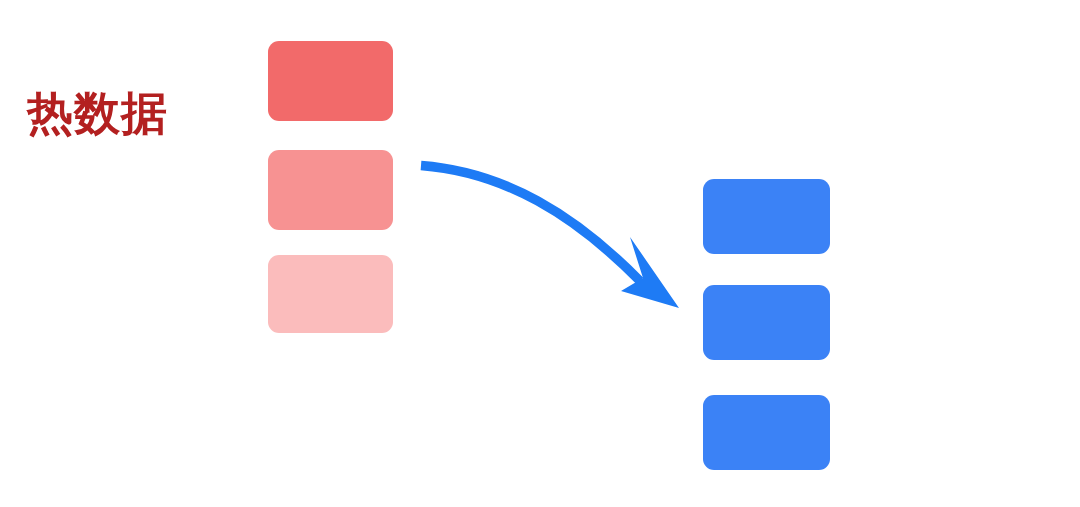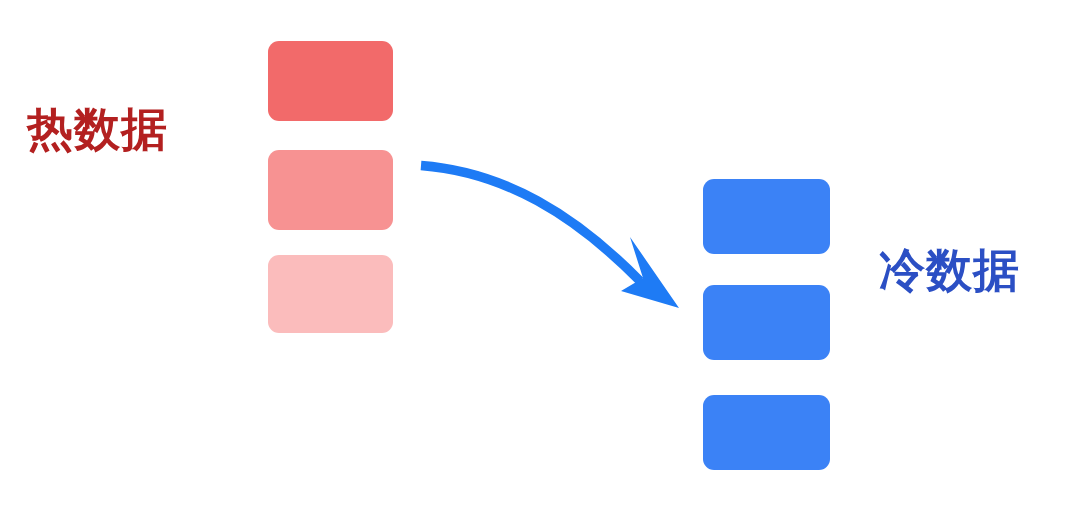--- a/index.html
+++ b/index.html
@@ -65,21 +65,21 @@
     top: 0;
     width: 1080px;
     height: 507px;
   }
 </style>
 </head>
 <body>
 
 <div id="canvas" style="background: rgb(255, 255, 255);">
 
-  <div class="label" id="hot-label" style="color: rgb(179, 32, 32); margin-top: 16px;">热数据</div>
+  <div class="label" id="hot-label" style="color: rgb(179, 32, 32);">热数据</div>
 
   <div class="hot-stack">
     <div class="block" id="hot-block-0" style="background: rgb(242, 106, 106);"></div>
     <div class="block" id="hot-block-1" style="background: rgb(247, 146, 146);"></div>
     <div class="block" id="hot-block-2" style="background: rgb(251, 188, 188);"></div>
   </div>
 
   <svg id="flow-arrow" viewBox="0 0 1080 507">
     <path d="M 421 165.5
              C 505 172, 575 215, 640 281" fill="none" stroke="#1e7bf5" stroke-width="9.5" stroke-linecap="butt" stroke-linejoin="round"></path>
@@ -89,15 +89,14 @@
              L 630 237
              Z" fill="#1e7bf5"></path>
   </svg>
 
   <div class="cold-stack">
     <div class="block" id="cold-block-0" style="background: rgb(59, 130, 246);"></div>
     <div class="block" id="cold-block-1" style="background: rgb(59, 130, 246);"></div>
     <div class="block" id="cold-block-2" style="background: rgb(59, 130, 246);"></div>
   </div>
 
-  <div class="label" id="cold-label" style="color: rgb(43, 79, 196);">冷数据</div>
 
 </div>
 
 </body></html>

